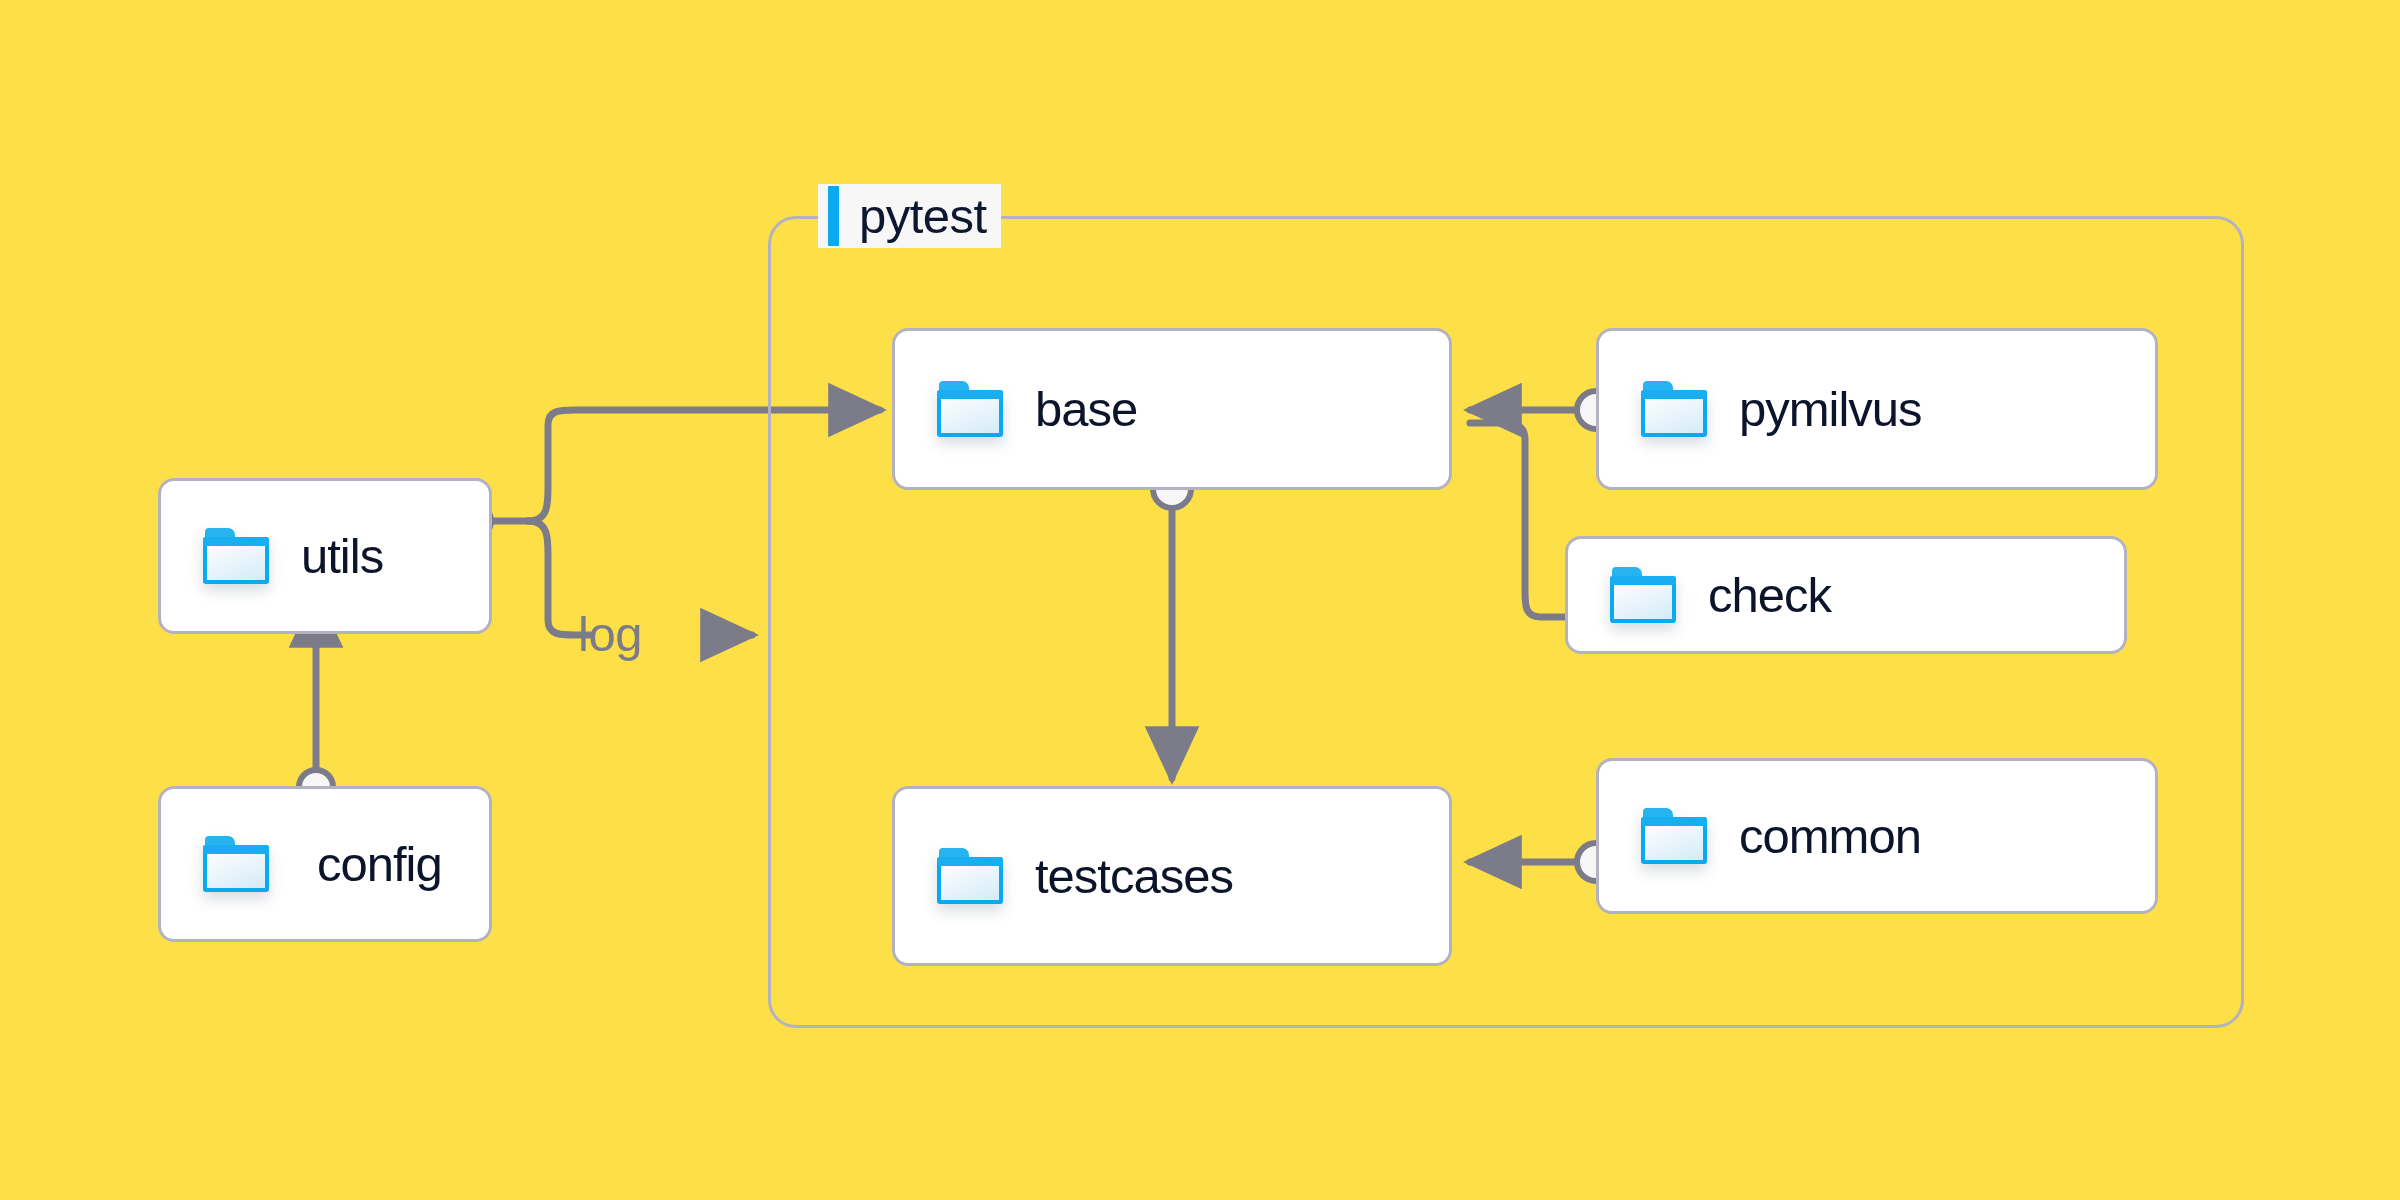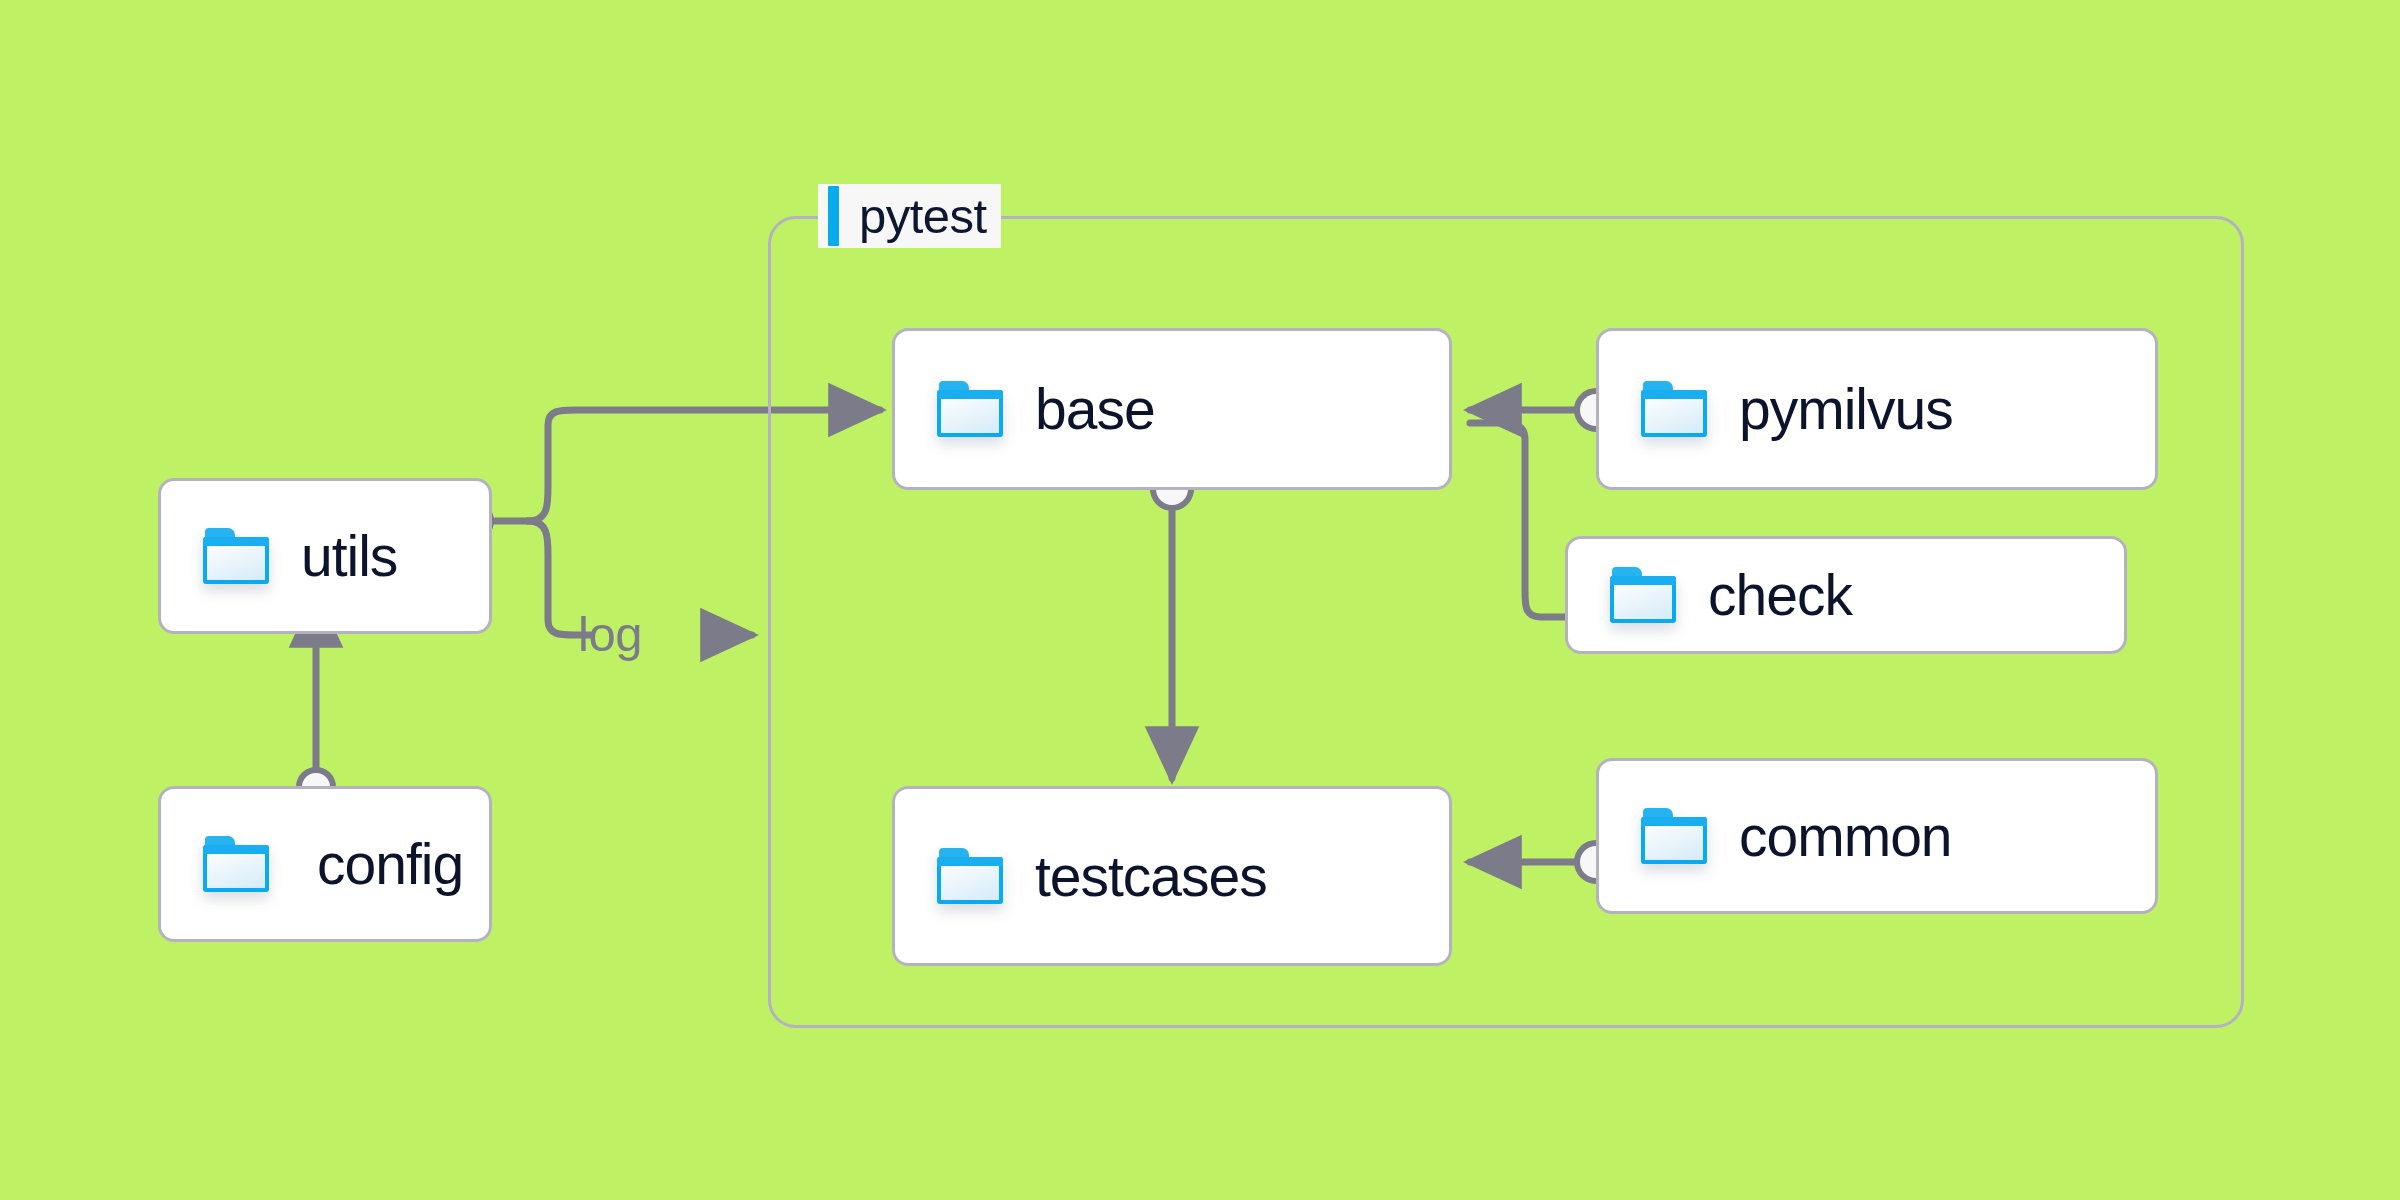--- a/index.html
+++ b/index.html
@@ -7,21 +7,21 @@
     margin: 0; padding: 0;
     width: 2400px; height: 1200px;
     background: #f7f7f8;
     font-family: "Liberation Sans", sans-serif;
     overflow: hidden;
   }
   #stage {
     position: relative;
     width: 2400px;
     height: 1200px;
-    background: #bef264;
+    background: #fde047;
   }
   #wires {
     position: absolute;
     inset: 0;
     width: 2400px;
     height: 1200px;
     pointer-events: none;
   }
 
   
@@ -60,21 +60,21 @@
     position: absolute;
     background: #ffffff;
     border: 3px solid #b4b2c0;
     border-radius: 16px;
     display: flex;
     align-items: center;
     padding-left: 42px;
     gap: 32px;
   }
   .node .label {
-    font-size: 57px;
+    font-size: 49px;
     color: #0b142b;
     letter-spacing: -1px;
     line-height: 1;
     white-space: nowrap;
   }
 
   
   .folder-icon {
     flex: 0 0 auto;
     width: 66px;

